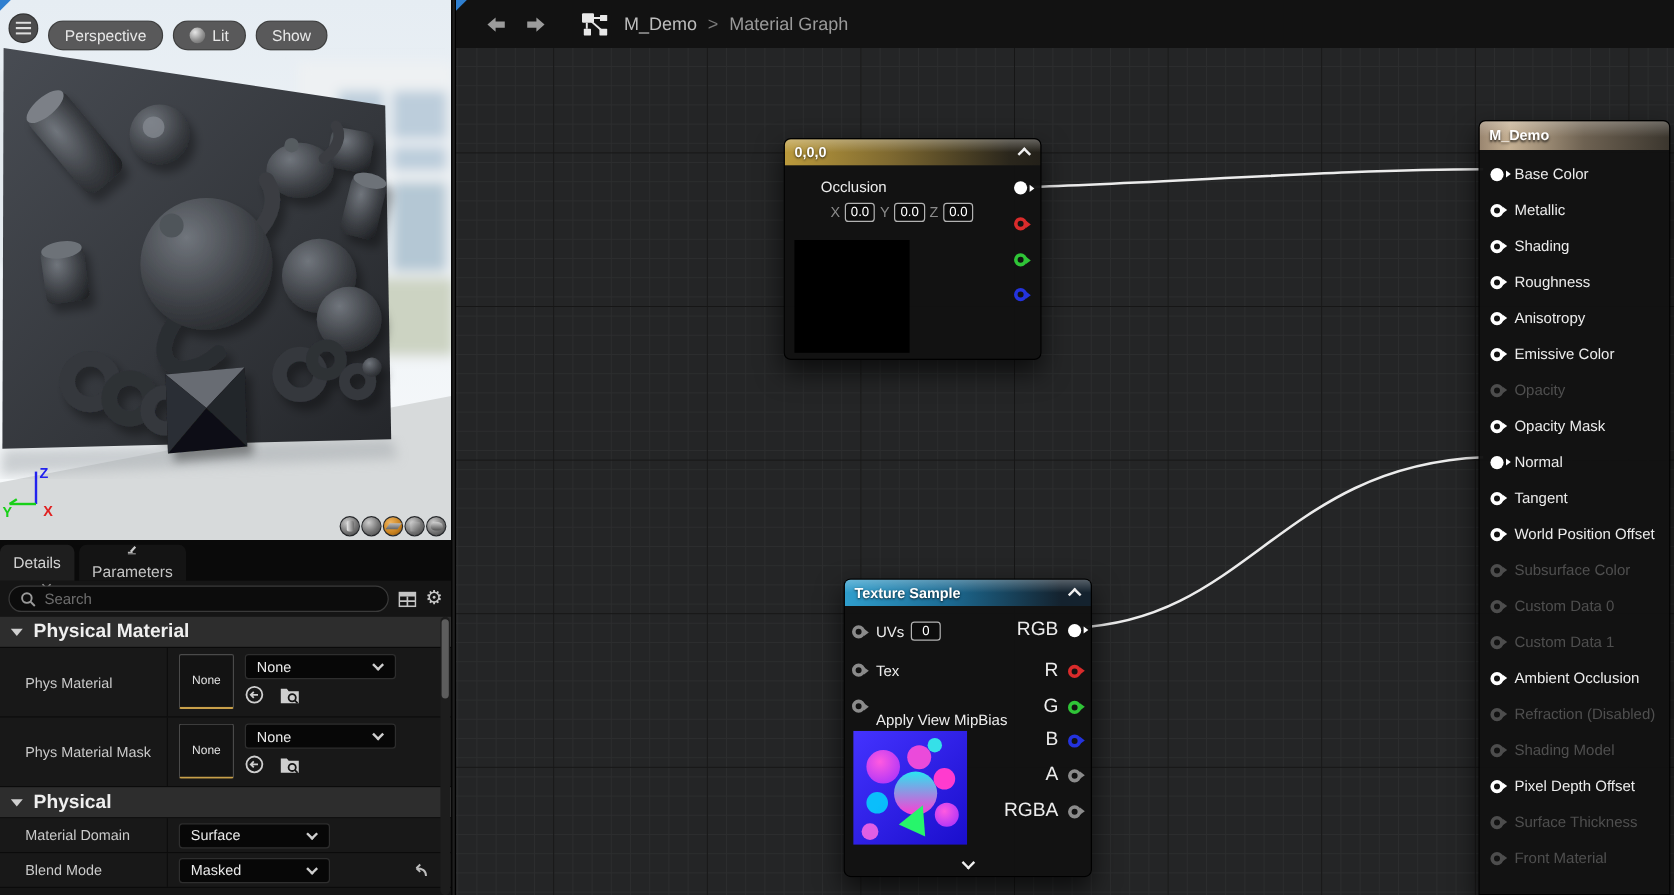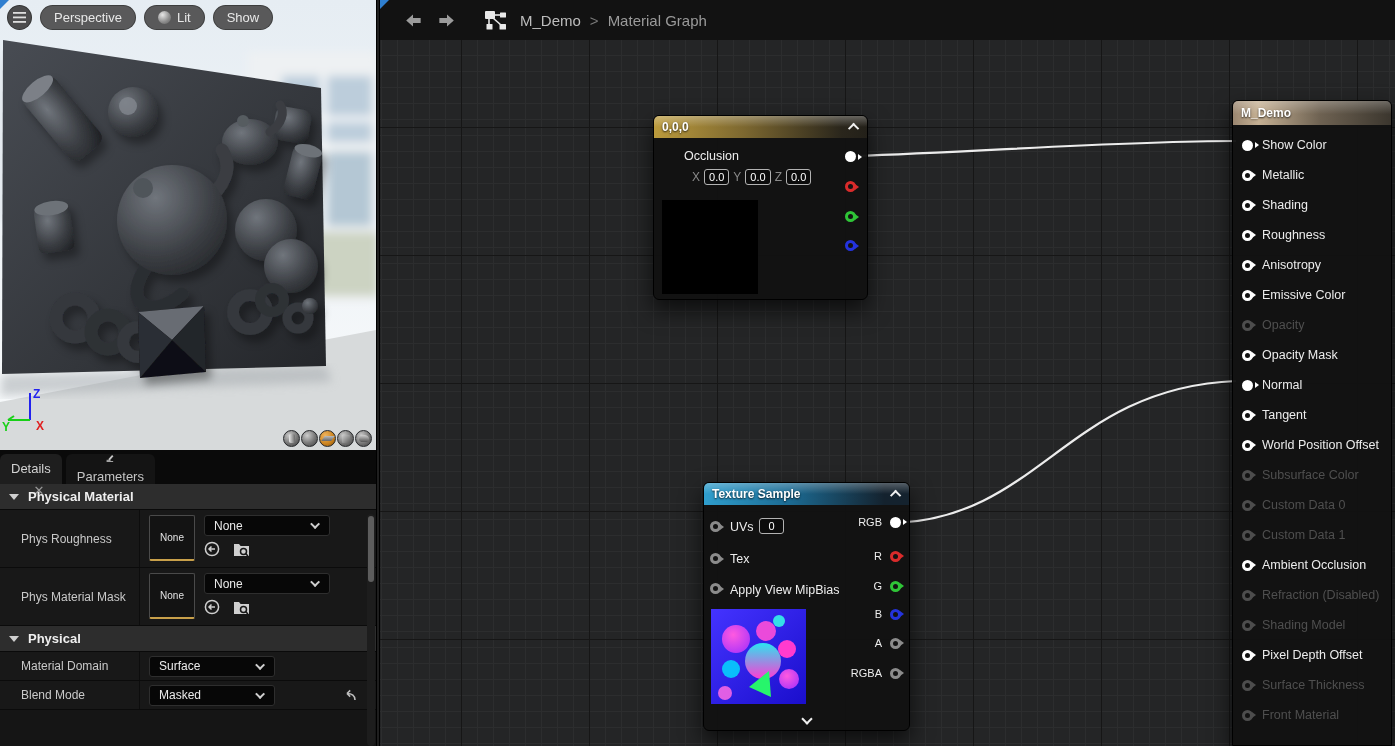--- a/index.html
+++ b/index.html
@@ -13,21 +13,21 @@
 
   
   .viewport { position:absolute; left:0; top:0; width:376px; height:450px; overflow:hidden;
     background:#e9eef2; }
   .vp-toolbar { position:absolute; top:5px; left:7px; display:flex; align-items:center; gap:8px; z-index:10; }
   .vp-menu { width:25px; height:25px; border-radius:50%; background:rgba(64,64,64,.93);
     color:#dedede; display:flex; align-items:center; justify-content:center; border:1px solid rgba(15,15,15,.4); }
   .vp-menu svg { display:block; }
   .vp-pill { height:25px; padding:0 13px; border-radius:13px; background:rgba(77,77,77,.93);
     color:#e8e8e8; font-size:13px; display:flex; align-items:center; gap:6px;
-    border:1px solid rgba(20,20,20,.4); }
+    border:1px solid rgba(20,20,20,.4);margin-top:12px; }
   .lit-sphere { width:13px; height:13px; border-radius:50%;
     background:radial-gradient(circle at 35% 30%, #e6e6e6, #909090 55%, #5a5a5a); }
   .mesh-row { position:absolute; right:4px; bottom:3px; display:flex; gap:1px; z-index:10; }
   .mesh-btn { width:17px; height:17px; border-radius:50%; border:1px solid #26282b;
     background:radial-gradient(circle at 35% 30%, #cdcdcd, #767676 55%, #3f3f3f);
     display:flex; align-items:center; justify-content:center; }
   .mesh-btn.selected { background:radial-gradient(circle at 35% 30%, #efb45e, #c9811d 60%, #7a4c10); }
   .g-cyl { width:6px; height:9px; border-radius:2px; background:linear-gradient(90deg,#e8e8e8,#6a6a6a); }
   .g-plane { width:10px; height:5px; background:linear-gradient(180deg,#bbb,#666); transform:skewX(-35deg); }
   .g-cube { width:8px; height:8px; background:linear-gradient(135deg,#cfcfcf,#5f5f5f); border-radius:1px; }
@@ -45,21 +45,21 @@
   .search-pill { flex:1; height:22px; border-radius:11px; background:#0c0c0c; border:1px solid #3a3a3a;
     display:flex; align-items:center; gap:7px; padding:0 9px; }
   .search-pill input { flex:1; background:transparent; border:none; outline:none; color:#cfcfcf; font-size:12.5px; }
   .search-pill input::placeholder { color:#6e6e6e; }
   .mini-icon { color:#c6c6c6; display:flex; align-items:center; }
   .gear { font-size:16px; color:#c9c9c9; line-height:1; }
   .sec-header { height:26px; background:#2d2d2d; border-bottom:1px solid #0a0a0a;
     display:flex; align-items:center; gap:9px; padding:0 9px; }
   .sec-header .tri { width:0; height:0; border-left:5px solid transparent; border-right:5px solid transparent;
     border-top:6px solid #cfcfcf; }
-  .sec-title { font-size:13px; font-weight:bold; color:#efefef; }
+  .sec-title { font-size:16px; font-weight:bold; color:#efefef; }
   .prow { display:flex; border-bottom:1px solid #0b0b0b; background:#181818; }
   .prow .plabel { width:140px; padding-left:21px; display:flex; align-items:center;
     font-size:12px; color:#c9c9c9; border-right:1px solid #0d0d0d; }
   .prow .pvalue { flex:1; padding:5px 9px; display:flex; align-items:flex-start; gap:9px; }
   .prow.tall { height:58px; }
   .prow.short { height:29px; }
   .prow.short .pvalue { align-items:center; padding:0 9px; }
   .thumb { width:46px; height:46px; border:1px solid #4a4a4a; border-bottom:2px solid #c8a04a;
     background:#131313; border-radius:2px; display:flex; align-items:center; justify-content:center;
     font-size:10px; color:#e2e2e2; }
@@ -127,21 +127,21 @@
   .vbox { border:1px solid #b2b2b2; border-radius:3px; background:rgba(8,8,8,.55); color:#fff;
     font-size:11px; padding:1px 4px; min-width:25px; text-align:center; }
   .xyz-letter { font-size:12px; color:#8a8a8a; }
   .const-preview { background:#000; }
 
   .mpin-row { display:flex; align-items:center; gap:9px; height:30px; padding-left:9px; }
   .mpin-label { font-size:12.5px; color:#ececec; white-space:nowrap; }
   .mpin-row.disabled .mpin-label { color:#4f4f4f; }
 
   .out-row { position:absolute; display:flex; align-items:center; gap:8px; }
-  .out-label { font-size:11px; color:#ededed; }
+  .out-label { font-size:16px; color:#ededed; }
 </style>
 </head>
 <body>
 
 <div class="app">
 
   <div class="viewport">
     <svg width="376" height="450" viewBox="0 0 376 450">
       <defs>
         <linearGradient id="sky" x1="0" y1="0" x2="0" y2="1">
@@ -290,28 +290,46 @@
       <div class="tab inactive">
         <svg width="14" height="14" viewBox="0 0 14 14">
           <rect x="1" y="10.2" width="7" height="1.6" fill="#c9c9c9"></rect>
           <rect x="1" y="12.6" width="11.5" height="1.6" fill="#c9c9c9"></rect>
           <polygon points="4,9 10.6,1.6 13,4 6.4,11.2" fill="#c9c9c9"></polygon>
         </svg>
         <span>Parameters</span>
       </div>
     </div>
 
+    <div class="search-row">
+      <div class="search-pill">
+        <svg width="13" height="13" viewBox="0 0 13 13">
+          <circle cx="5.4" cy="5.4" r="4" fill="none" stroke="#9a9a9a" stroke-width="1.6"></circle>
+          <line x1="8.5" y1="8.5" x2="12" y2="12" stroke="#9a9a9a" stroke-width="1.6"></line>
+        </svg>
+        <input placeholder="Search" style="">
+      </div>
+      <span class="mini-icon">
+        <svg width="15" height="13" viewBox="0 0 15 13">
+          <rect x="0.7" y="0.7" width="13.6" height="11.6" fill="none" stroke="#c5c5c5" stroke-width="1.4"></rect>
+          <rect x="0.7" y="0.7" width="13.6" height="3.4" fill="#c5c5c5"></rect>
+          <line x1="7.5" y1="4" x2="7.5" y2="12.3" stroke="#c5c5c5" stroke-width="1.4"></line>
+          <line x1="0.7" y1="8" x2="14.3" y2="8" stroke="#c5c5c5" stroke-width="1.4"></line>
+        </svg>
+      </span>
+      <span class="gear">⚙</span>
+    </div>
 
     <div class="sec-header">
       <span class="tri"></span>
       <span class="sec-title">Physical Material</span>
     </div>
 
     <div class="prow tall">
-      <div class="plabel">Phys Roughness</div>
+      <div class="plabel">Phys Material</div>
       <div class="pvalue">
         <div class="thumb">
           <span>None</span>
         </div>
         <div class="vcol">
           <div class="dd">
             <span>None</span>
             <span class="chev"></span>
           </div>
           <div class="icon-pair">
@@ -469,21 +487,21 @@
         </span>
       <span class="nlabel abs" style="left:26px; top:37px;">UVs</span>
       <span class="vbox abs" style="left:55px; top:35px;"><span>0</span></span>
       <span class="pin ring cgray abs" style="left:6px; top:70px;">
           <span class="parrow"></span>
         </span>
       <span class="nlabel abs" style="left:26px; top:69px;">Tex</span>
       <span class="pin ring cgray abs" style="left:6px; top:100px;">
           <span class="parrow"></span>
         </span>
-      <span class="nlabel abs" style="left:26px; top:100px;">Apply View MipBias</span>
+      <span class="nlabel abs" style="left:26px; top:110px;">Apply View MipBias</span>
 
       <div class="out-row" style="right:8px; top:33px;">
         <span class="out-label">RGB</span>
         <span class="pin filled cw">
             <span class="parrow"></span>
           </span>
       </div>
       <div class="out-row" style="right:8px; top:67px;">
         <span class="out-label">R</span>
         <span class="pin ring cr">
@@ -546,21 +564,21 @@
 
     <div class="node" style="left:852px; top:100px; width:160px; height:646px; border-radius:6px 6px 0 0;">
       <div class="node-header hdr-tan" style="height:24px;">
         <span>M_Demo</span>
       </div>
       <div style="padding-top:5px;">
         <div class="mpin-row">
           <span class="pin filled cw">
               <span class="parrow"></span>
             </span>
-          <span class="mpin-label">Show Color</span>
+          <span class="mpin-label">Base Color</span>
         </div>
         <div class="mpin-row">
           <span class="pin ring cw">
               <span class="parrow"></span>
             </span>
           <span class="mpin-label">Metallic</span>
         </div>
         <div class="mpin-row">
           <span class="pin ring cw">
               <span class="parrow"></span>

